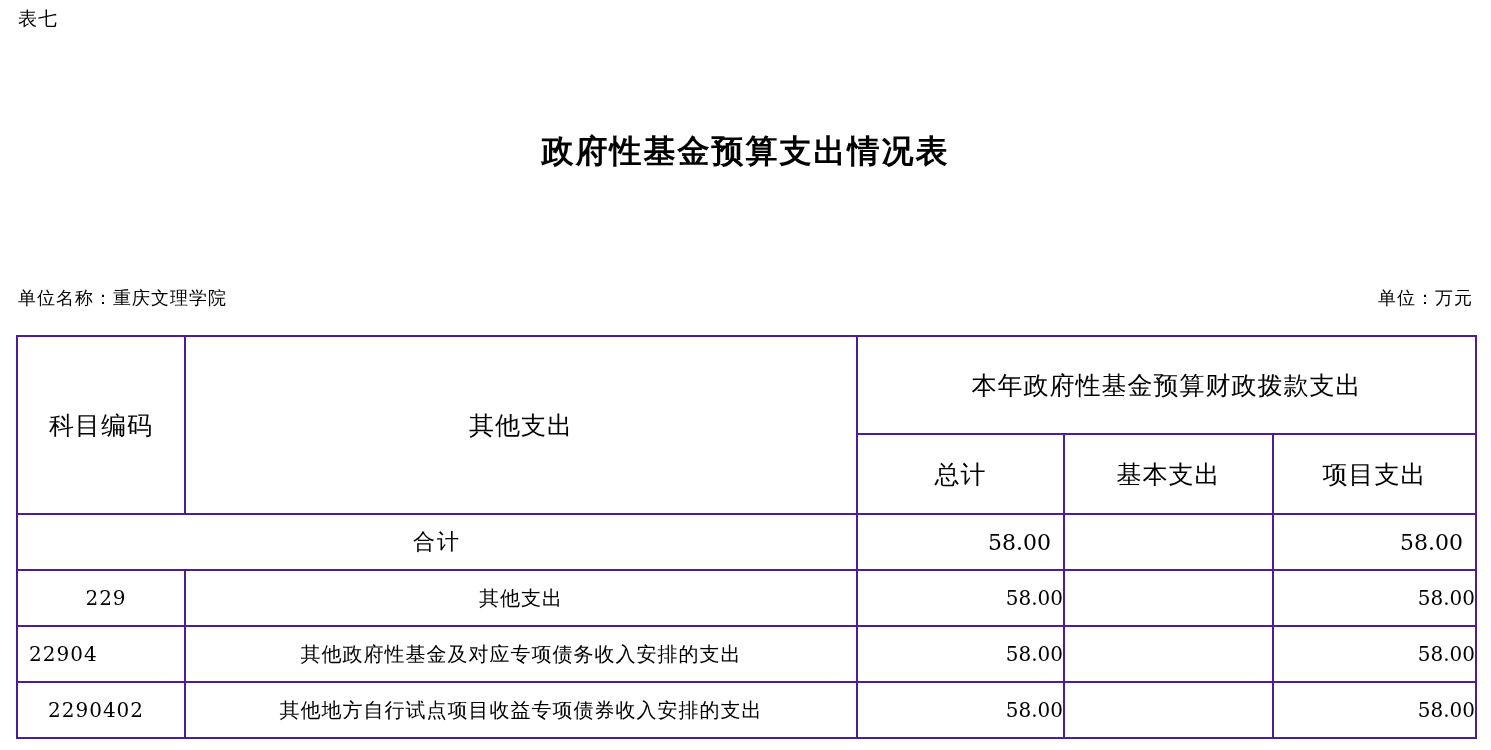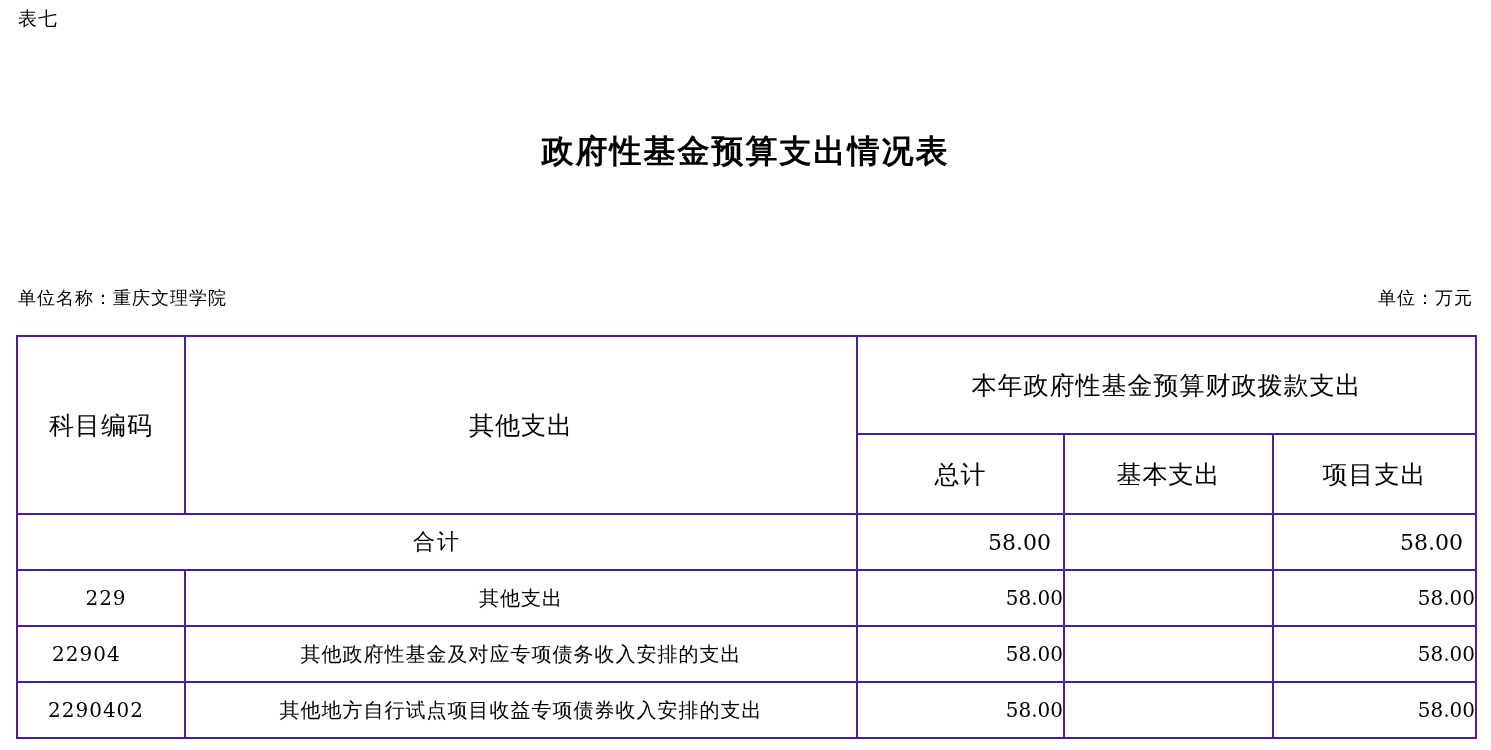--- a/index.html
+++ b/index.html
@@ -110,21 +110,21 @@
   tr.data-row td {
     height: 54px;
     font-size: 20px;
   }
   td.c-code {
     text-align: left;
     padding-left: 10px;
     letter-spacing: 1px;
   }
   td.c-code.indent1 { padding-left: 10px; text-align: center; }
-  td.c-code.indent2 { padding-left: 34px; }
+  td.c-code.indent2 { padding-left: 11px; }
   td.c-code.indent3 { padding-left: 30px; }
   td.c-subject {
     text-align: center;
     letter-spacing: 1px;
   }
   td.c-num {
     text-align: right;
     padding-right: 12px;
   }
   .col-code { width: 168px; }

